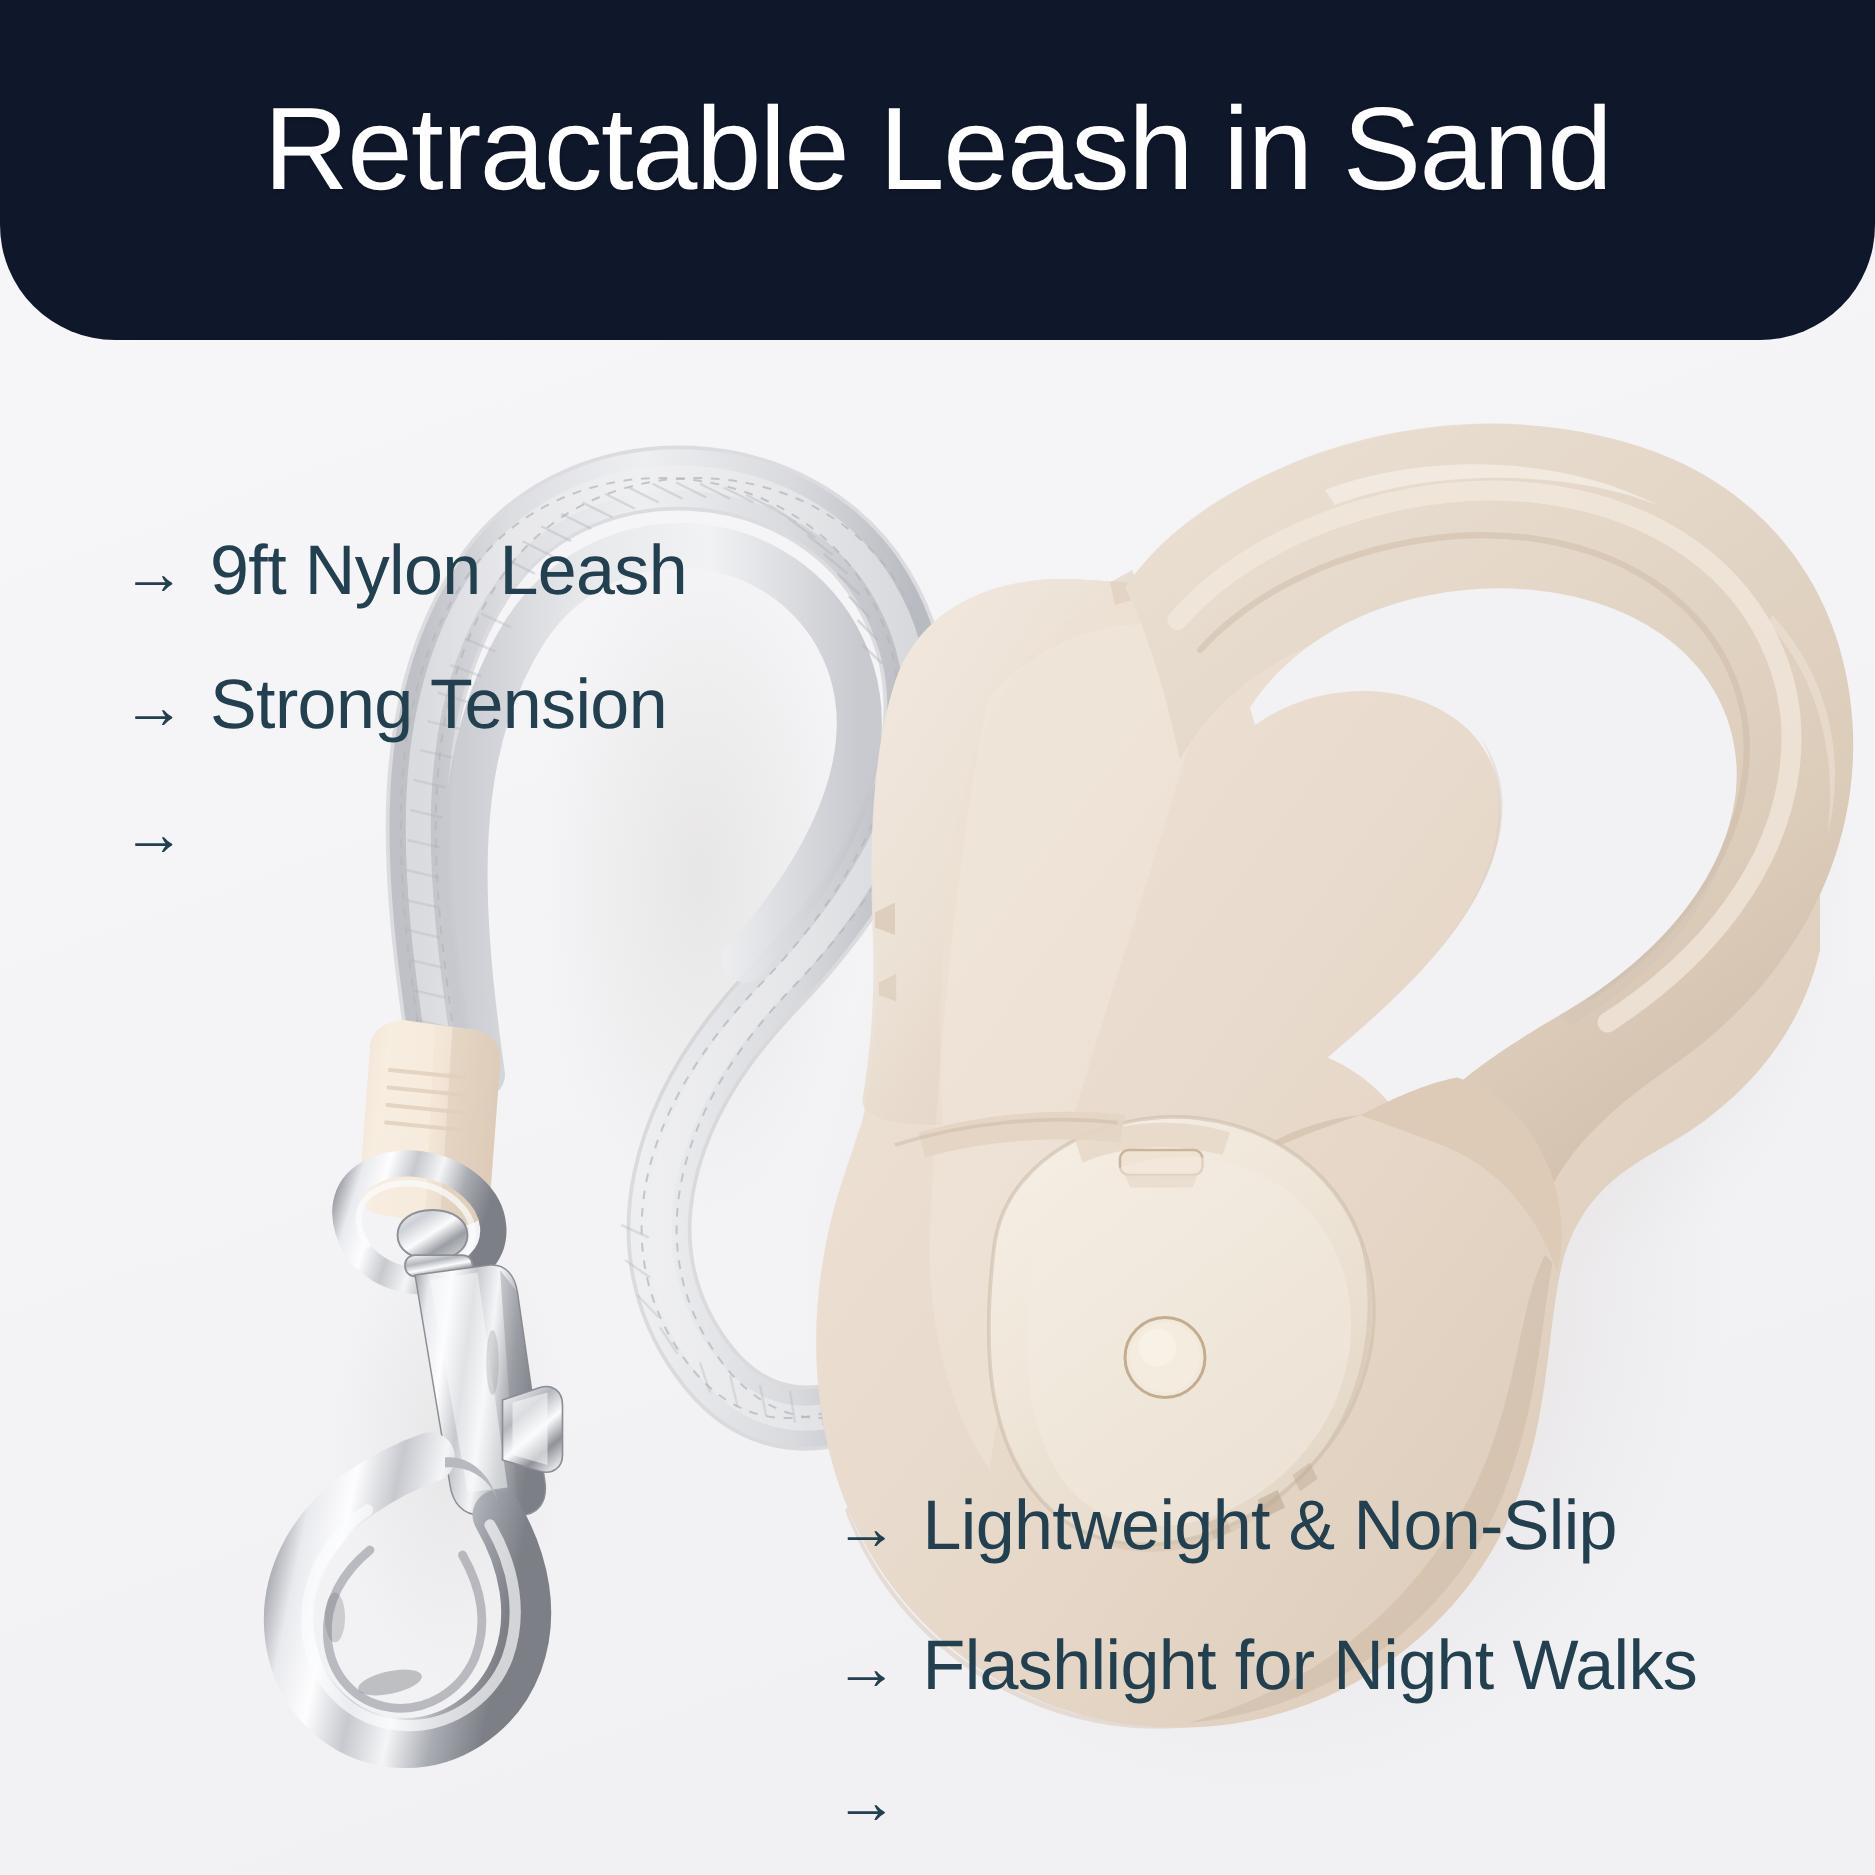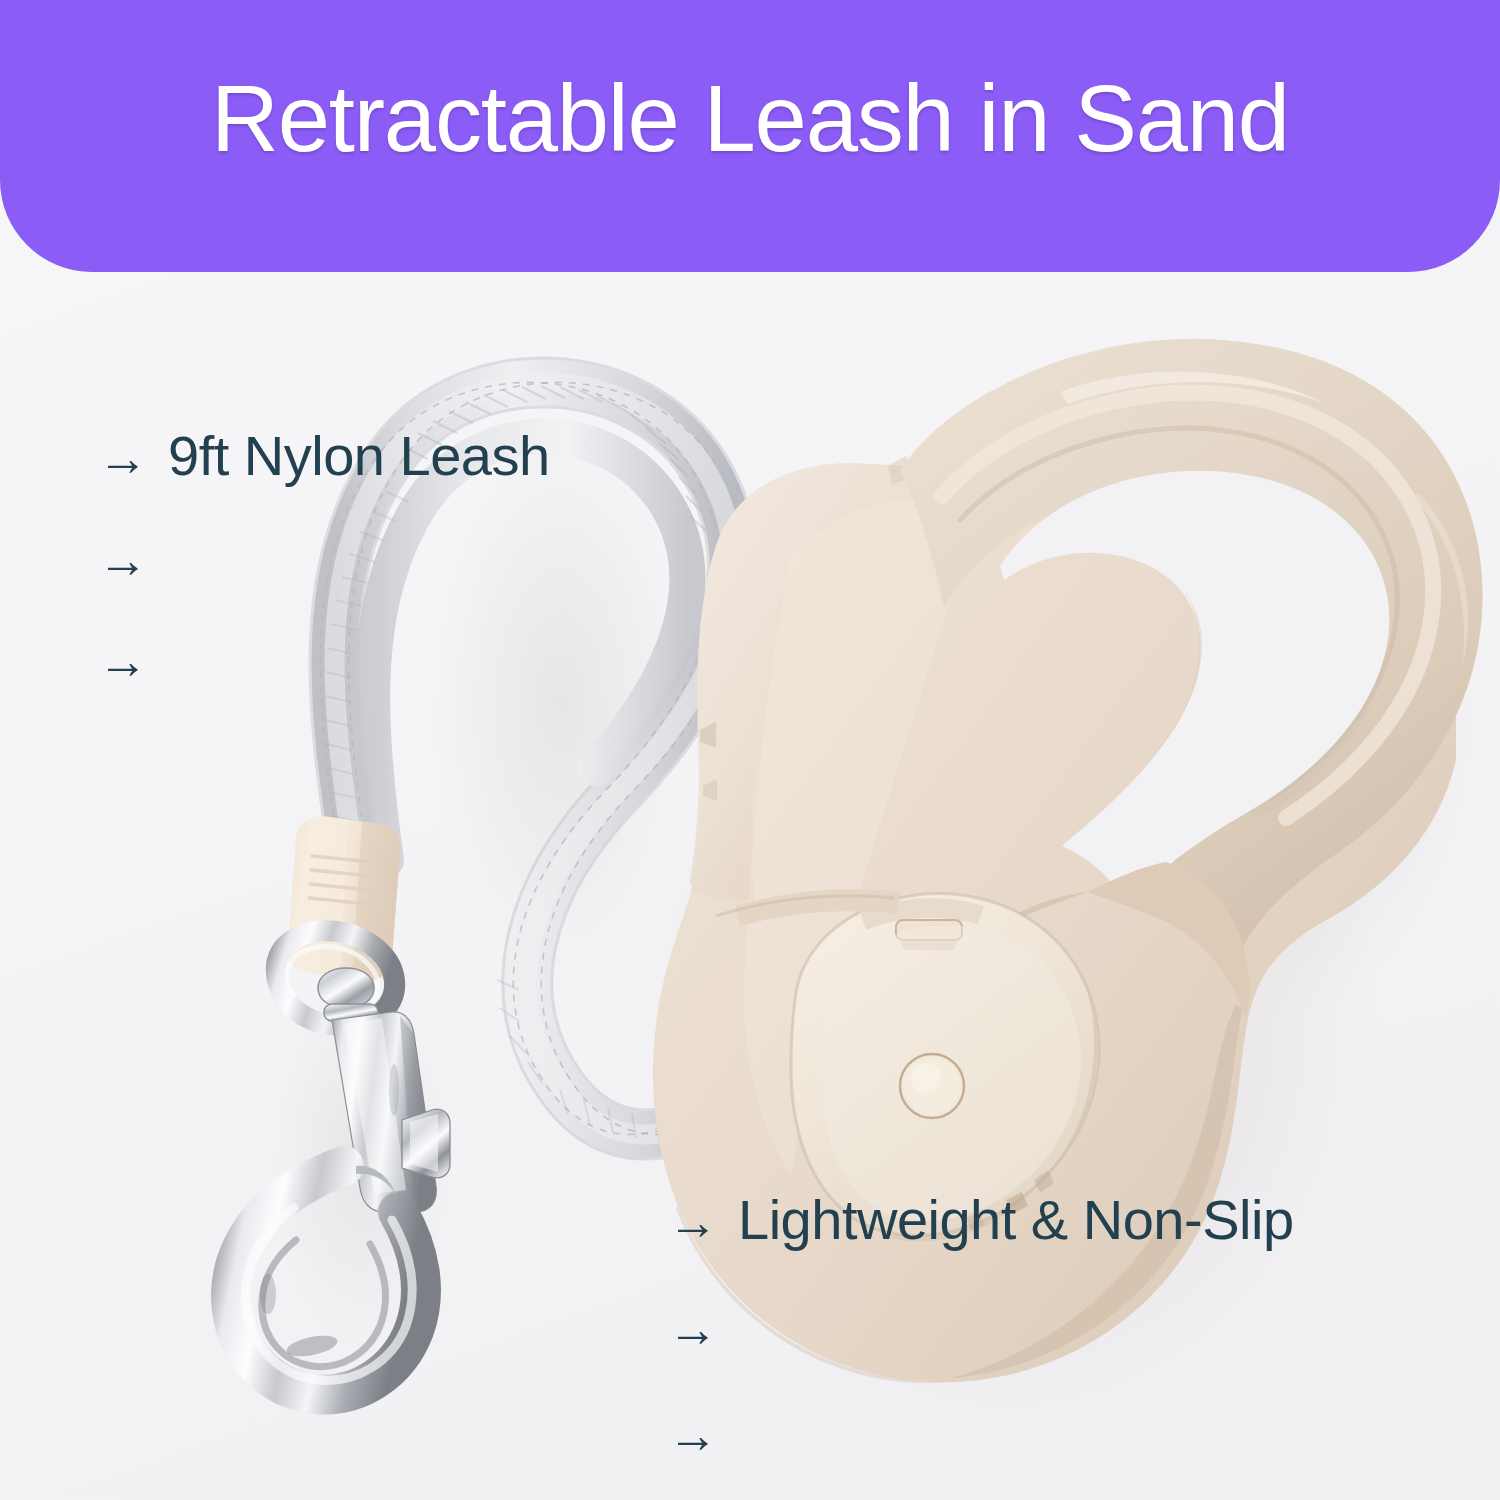--- a/index.html
+++ b/index.html
@@ -497,43 +497,45 @@
 
         <path d="M 356 1166 C 374 1164, 392 1178, 398 1200 C 392 1184, 376 1172, 356 1174 Z" fill="#b6b9bf"></path>
 
         <ellipse cx="312" cy="1346" rx="26" ry="9" fill="#5e6166" opacity="0.35" transform="rotate(-12 312 1346)"></ellipse>
         <ellipse cx="268" cy="1294" rx="8" ry="20" fill="#6d7075" opacity="0.28"></ellipse>
         <ellipse cx="394" cy="1090" rx="5" ry="26" fill="#6d7075" opacity="0.22"></ellipse>
       </g>
     </svg>
   </div>
 
-  <div class="banner" style="background:#8b5cf6;">
+  <div class="banner" style="background:#0f172a;">
     <span class="banner-title">Retractable Leash in Sand</span>
   </div>
 
   <div class="feature-list" id="list-left">
     <div class="feature-row">
       <span class="arrow">→</span>
       <span>9ft Nylon Leash</span>
     </div>
     <div class="feature-row">
       <span class="arrow">→</span>
+      <span>Strong Tension</span>
     </div>
     <div class="feature-row">
       <span class="arrow">→</span>
     </div>
   </div>
 
   <div class="feature-list" id="list-right">
     <div class="feature-row">
       <span class="arrow">→</span>
       <span>Lightweight &amp; Non-Slip</span>
     </div>
     <div class="feature-row">
       <span class="arrow">→</span>
+      <span>Flashlight for Night Walks</span>
     </div>
     <div class="feature-row">
       <span class="arrow">→</span>
     </div>
   </div>
 
 </div>
 
 </body></html>

